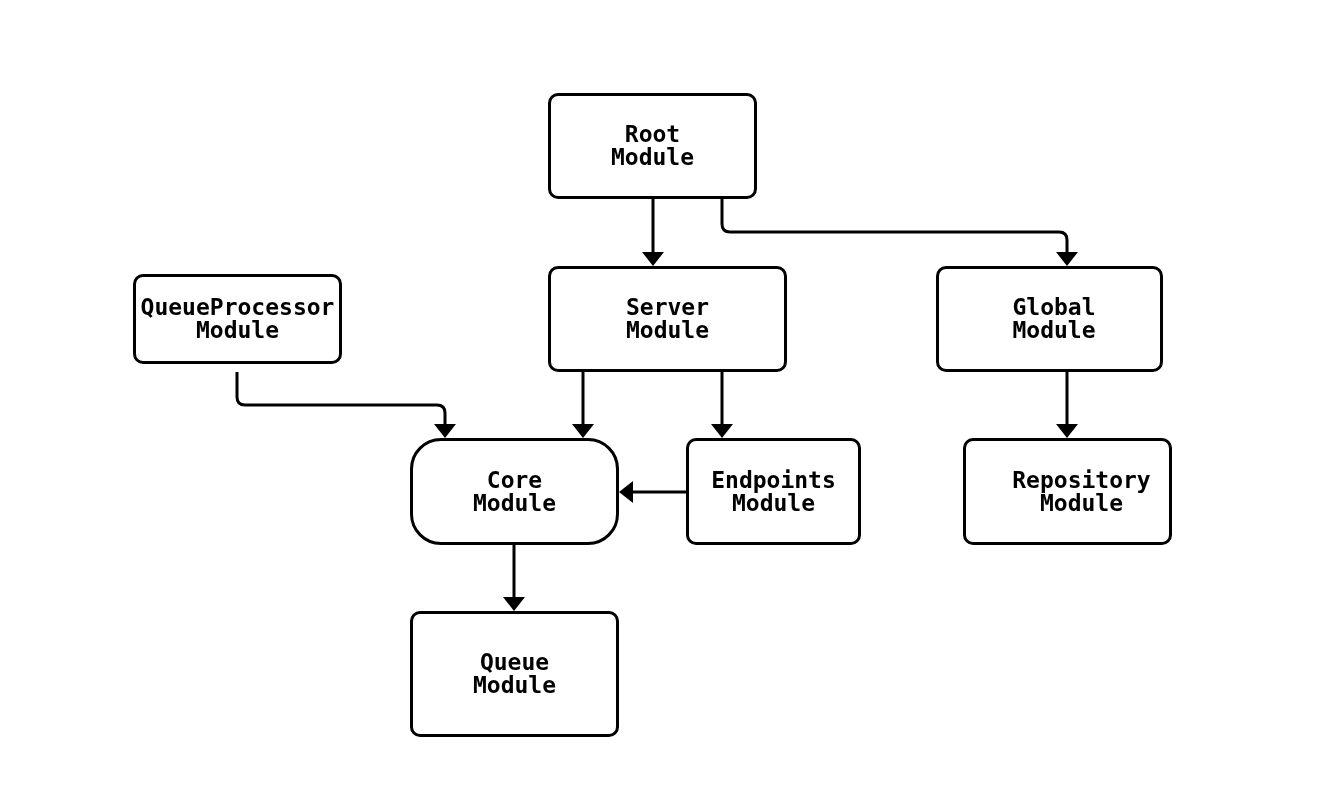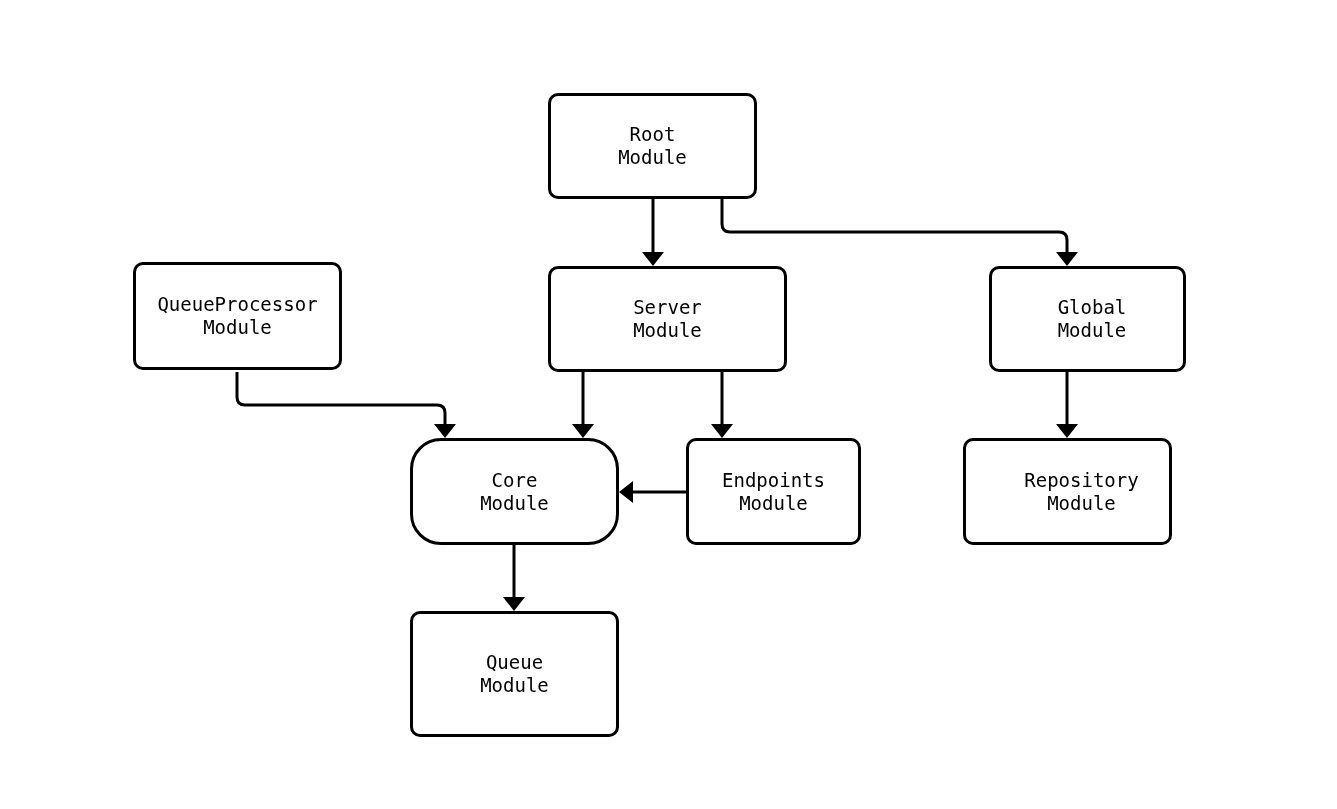--- a/index.html
+++ b/index.html
@@ -35,32 +35,32 @@
     position: absolute;
     box-sizing: border-box;
     background: #ffffff;
     border: 3px solid #000000;
     border-radius: 10px;
     display: flex;
     align-items: center;
     justify-content: center;
   }
   .node .label {
-    font-weight: normal;
-    font-size: 19px;
+    font-weight: bold;
+    font-size: 23px;
     line-height: 23px;
     color: #000000;
     text-align: center;
     white-space: pre-line;
   }
   
   #node-root         { left: 548px;  top: 93px;  width: 209px; height: 106px; }
-  #node-queueproc    { left: 133px;  top: 262px; width: 209px; height: 108px; }
+  #node-queueproc    { left: 133px;  top: 274px; width: 209px; height: 90px; }
   #node-server       { left: 548px;  top: 266px; width: 239px; height: 106px; }
-  #node-global       { left: 989px;  top: 266px; width: 197px; height: 106px; padding-left: 9px; }
+  #node-global       { left: 936px;  top: 266px; width: 227px; height: 106px; padding-left: 9px; }
   #node-core         { left: 410px;  top: 438px; width: 209px; height: 107px; border-radius: 31px; }
   #node-endpoints    { left: 686px;  top: 438px; width: 175px; height: 107px; }
   #node-repository   { left: 963px;  top: 438px; width: 209px; height: 107px; padding-left: 28px; }
   #node-queue        { left: 410px;  top: 611px; width: 209px; height: 126px; }
 </style>
 </head>
 <body>
 
 <div class="canvas">
 

